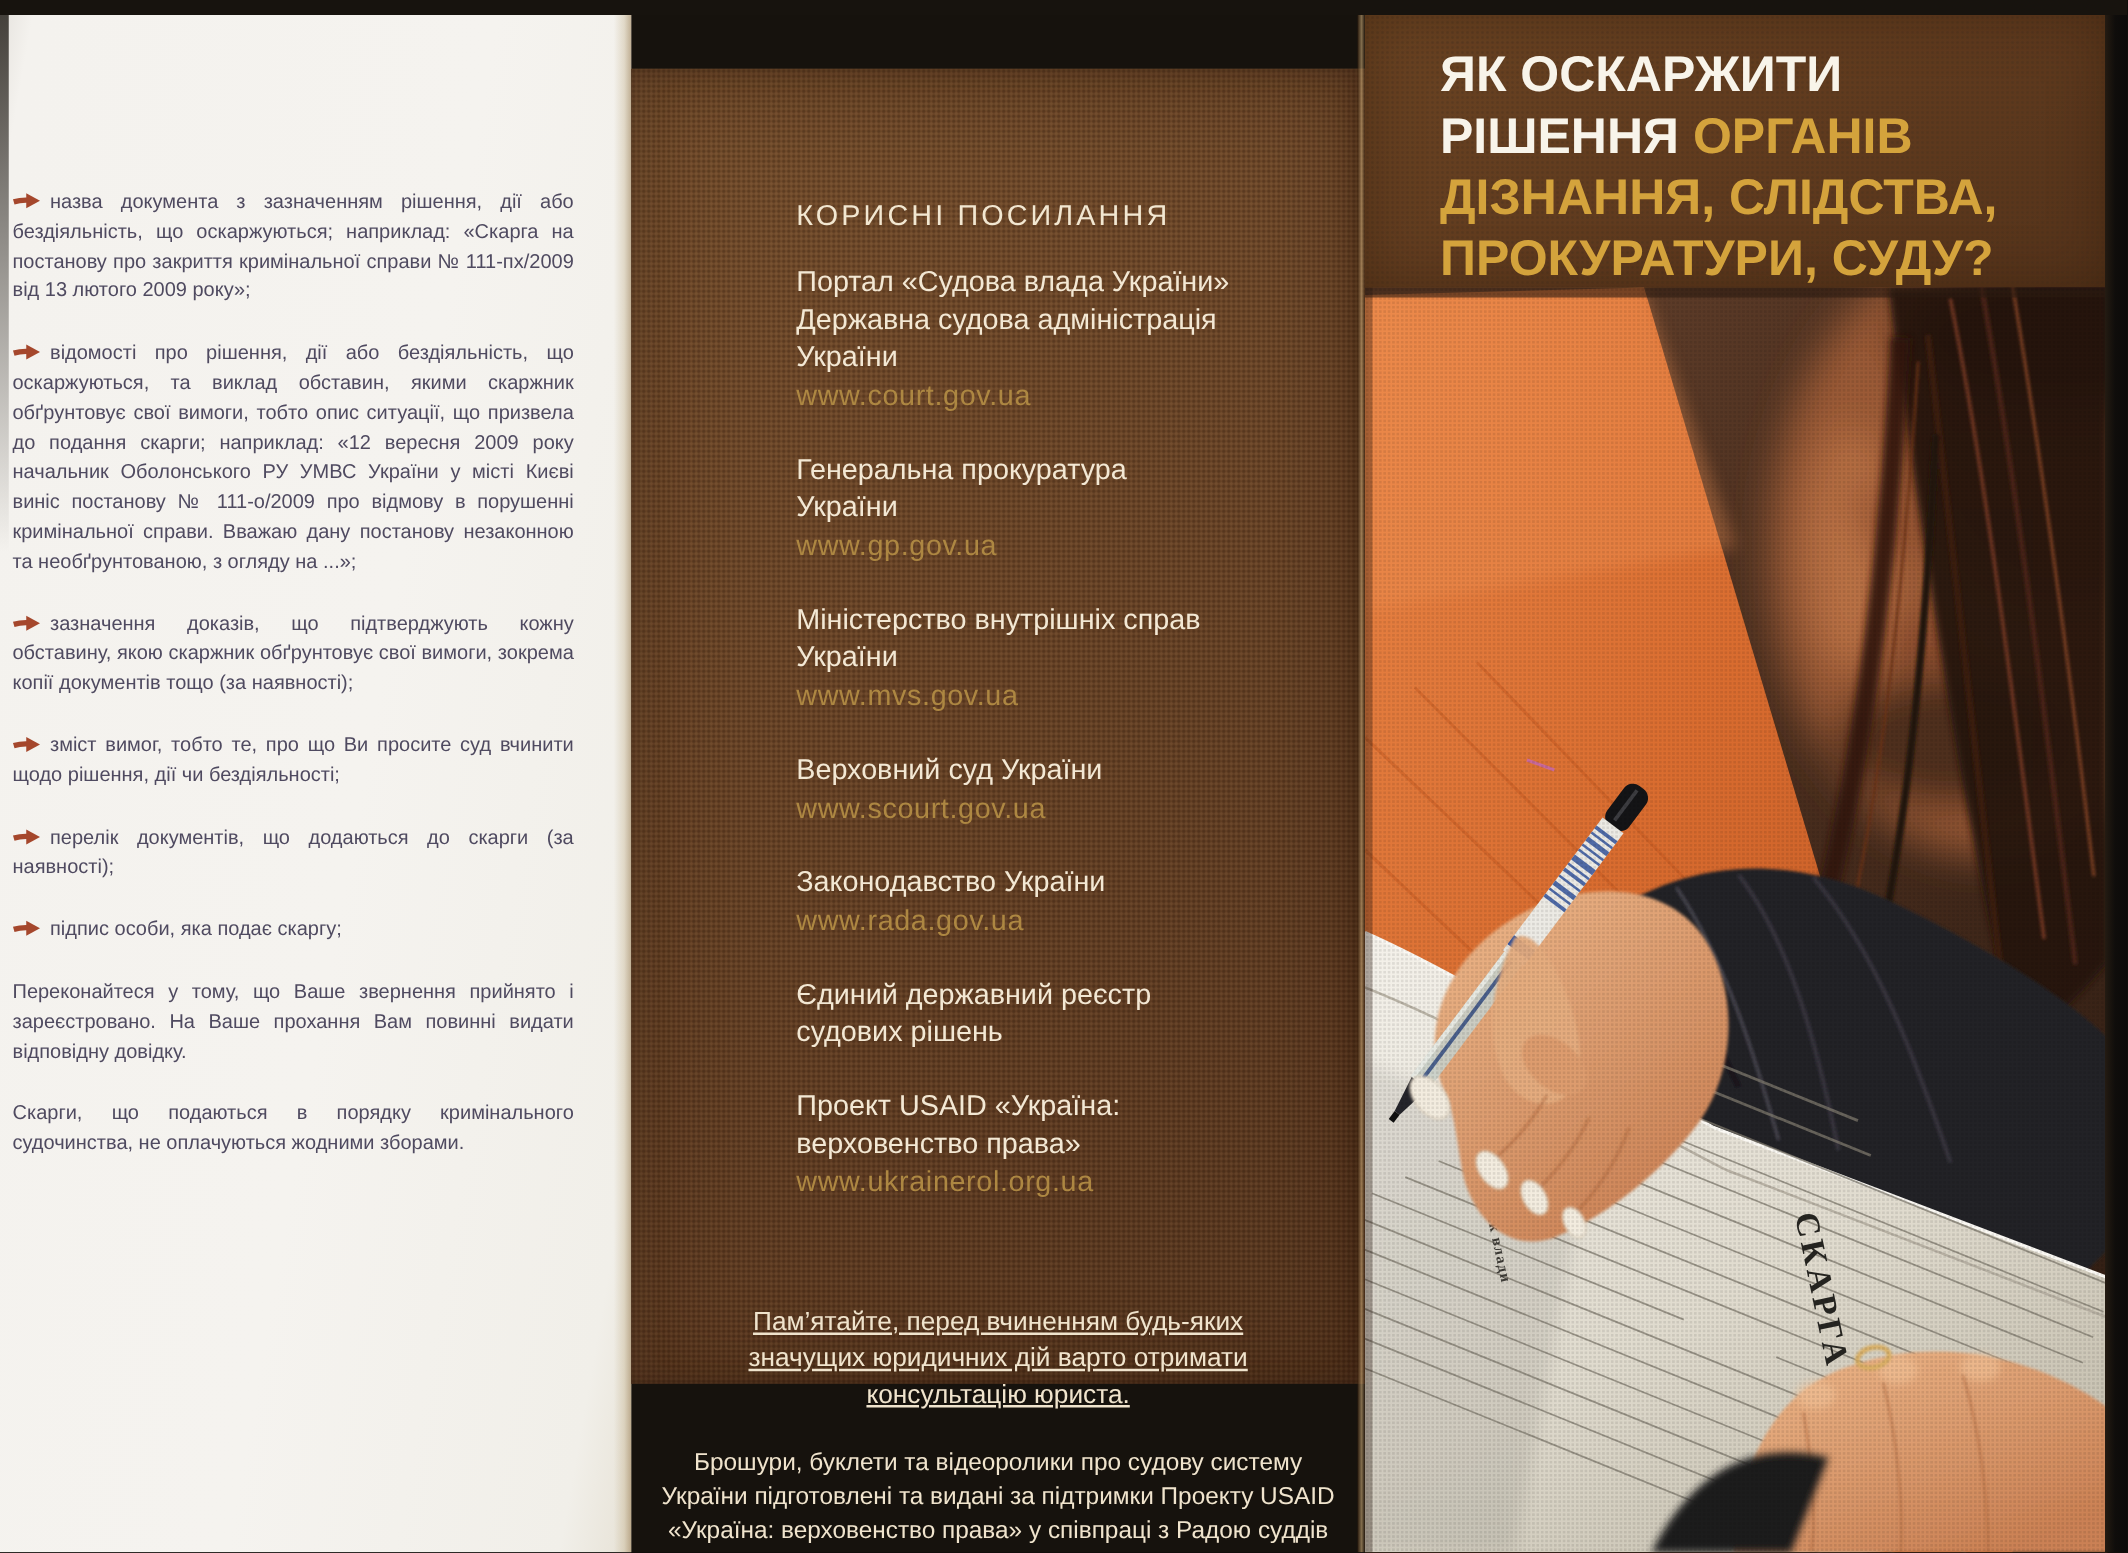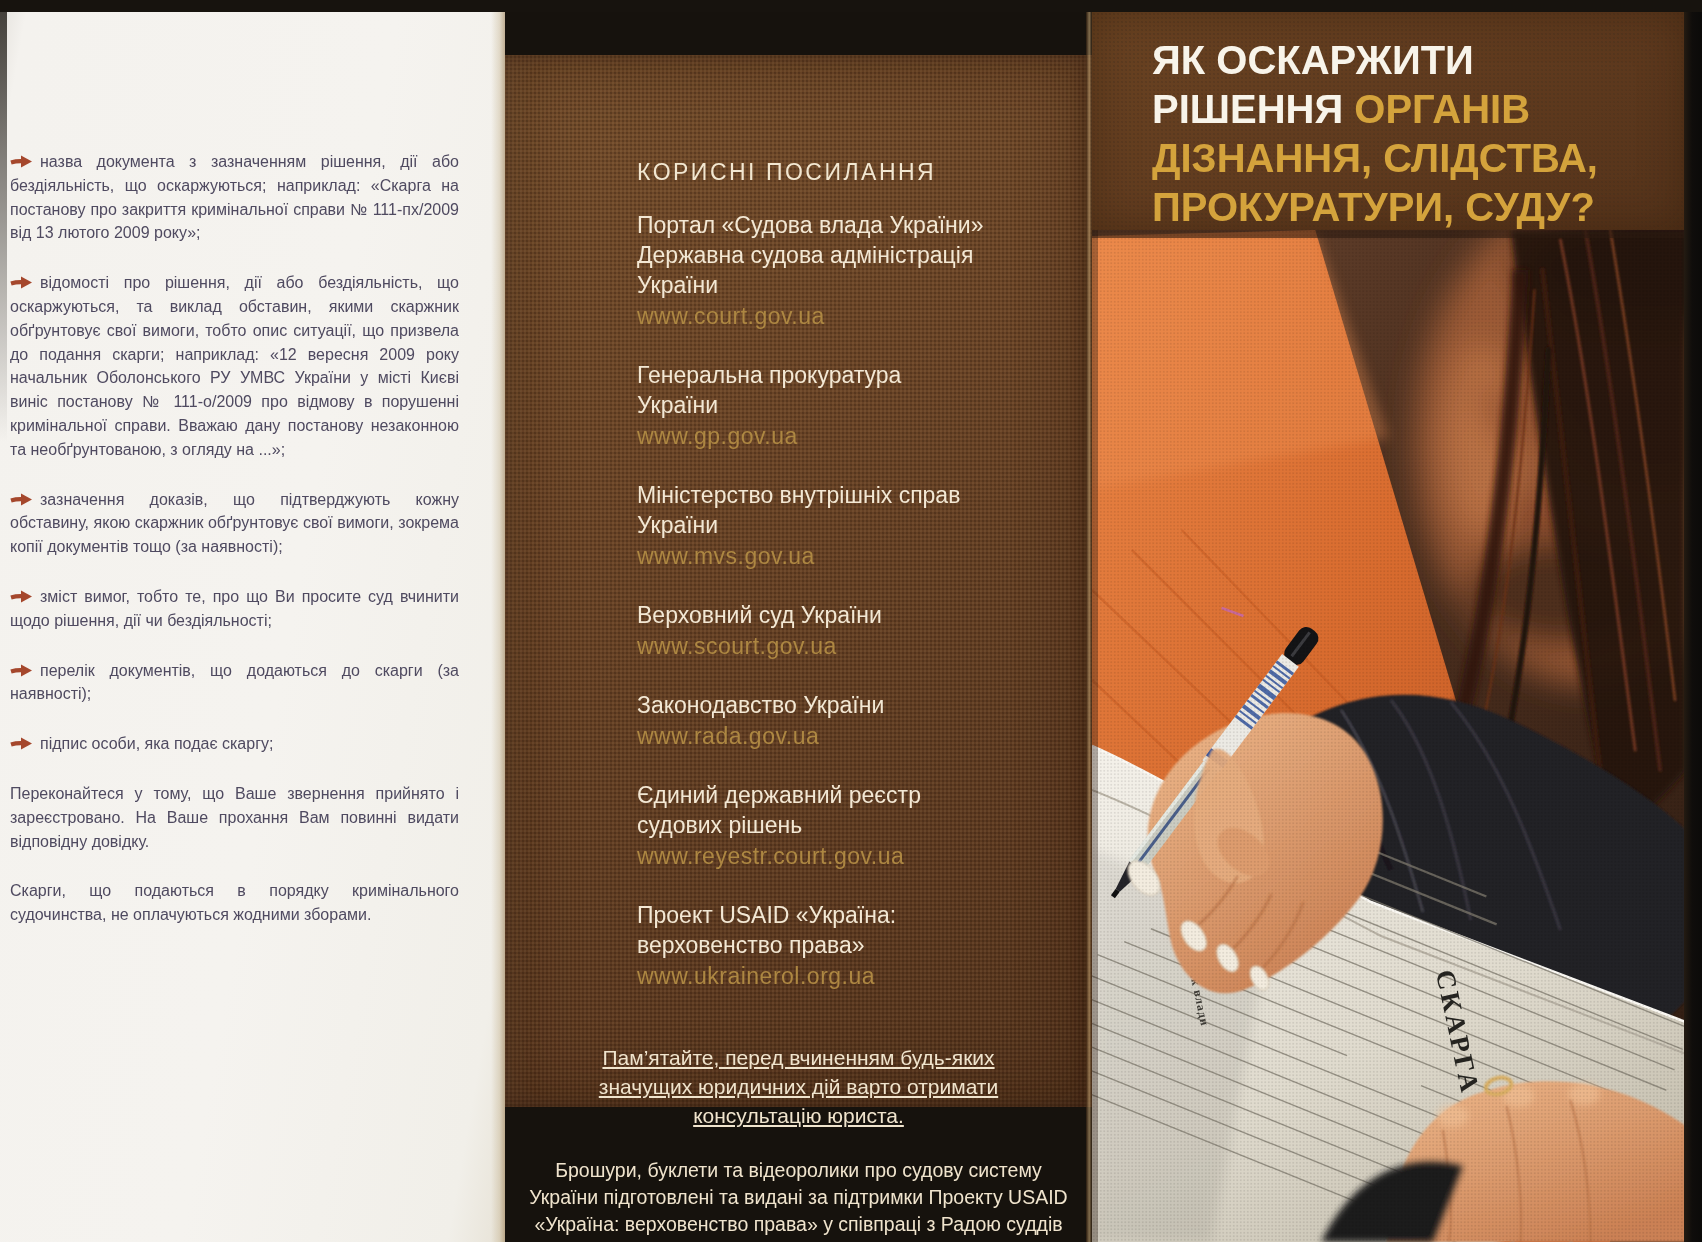--- a/index.html
+++ b/index.html
@@ -133,21 +133,20 @@
         <div class="link-name">Верховний суд України</div>
         <div class="link-url">www.scourt.gov.ua</div>
       </div>
       <div class="link-item">
         <div class="link-name">Законодавство України</div>
         <div class="link-url">www.rada.gov.ua</div>
       </div>
       <div class="link-item">
         <div class="link-name">Єдиний державний реєстр
 судових рішень</div>
-        <div class="link-url">www.reyestr.court.gov.ua</div>
       </div>
       <div class="link-item">
         <div class="link-name">Проект USAID «Україна:
 верховенство права»</div>
         <div class="link-url">www.ukrainerol.org.ua</div>
       </div>
     </div>
     <div class="mid-note">Пам’ятайте, перед вчиненням будь-яких
 значущих юридичних дій варто отримати
 консультацію юриста.</div>

